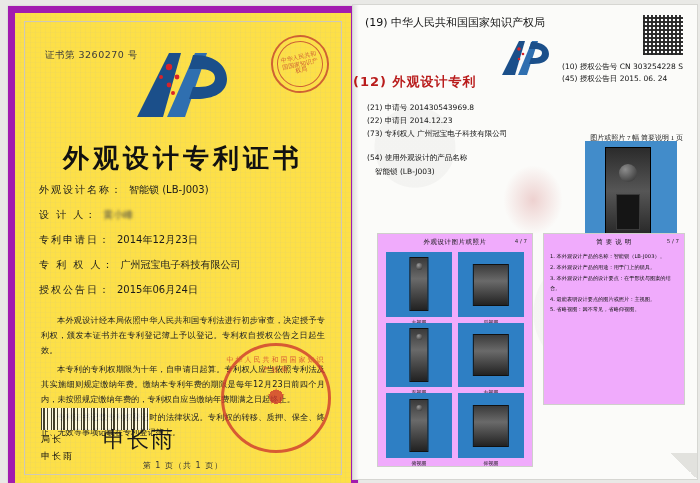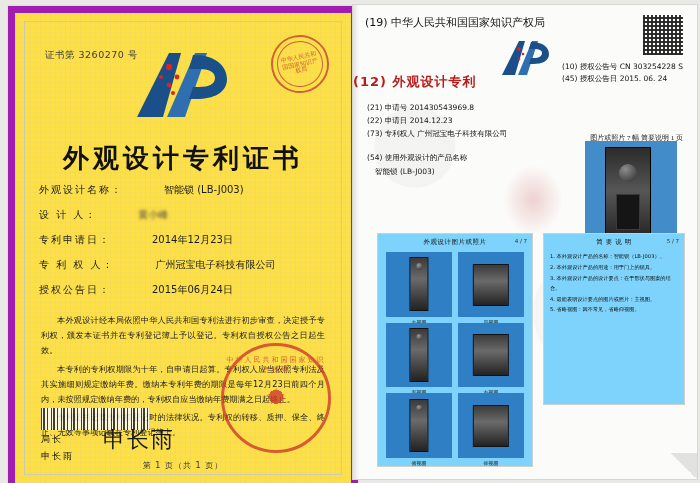--- a/index.html
+++ b/index.html
@@ -62,21 +62,21 @@
     position:absolute;left:0;right:0;top:120px;text-align:center;
     font-size:26px;letter-spacing:4px;color:#111;font-weight:bold;
     font-family:"DejaVu Sans","Liberation Sans",sans-serif;
     margin-top:8px;
   }
 
   .fields{
     position:absolute;left:24px;top:172px;right:24px;
     font-size:10px;color:#1b1b1b;line-height:1;
   }
-  .frow{display:flex;align-items:flex-end;margin-bottom:15px;gap:35px;}
+  .frow{display:flex;align-items:flex-end;margin-bottom:15px;}
   .flabel{letter-spacing:2px;white-space:nowrap;}
   .fval{margin-left:6px;}
   .fval.blur{
     filter:blur(1.6px);
     color:#444;
   }
 
   .body-text{
     position:absolute;left:26px;right:26px;top:300px;
     font-size:8.2px;line-height:1.85;color:#222;text-align:justify;
@@ -191,21 +191,21 @@
     opacity:.9;
   }
   .stain{
     position:absolute;left:150px;top:160px;width:60px;height:70px;
     background:radial-gradient(ellipse at 50% 50%, rgba(190,60,60,.22), rgba(190,60,60,0) 70%);
     pointer-events:none;
   }
 
   
   .panel{
-    position:absolute;background:#7dd3fc;border:1px solid #cfcfcb;
+    position:absolute;background:#f0abfc;border:1px solid #cfcfcb;
   }
   .panel .p-title{
     position:absolute;left:0;right:0;top:4px;text-align:center;
     font-size:6.5px;color:#111;letter-spacing:.5px;
   }
   .panel .p-pageno{
     position:absolute;right:5px;top:4px;font-size:5.5px;color:#333;
   }
   .panel-left{left:24px;top:228px;width:154px;height:232px;}
   .panel-right{left:190px;top:228px;width:140px;height:170px;}

